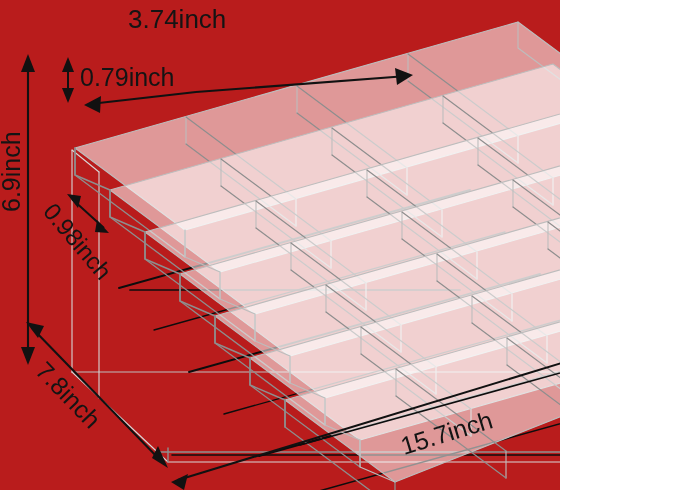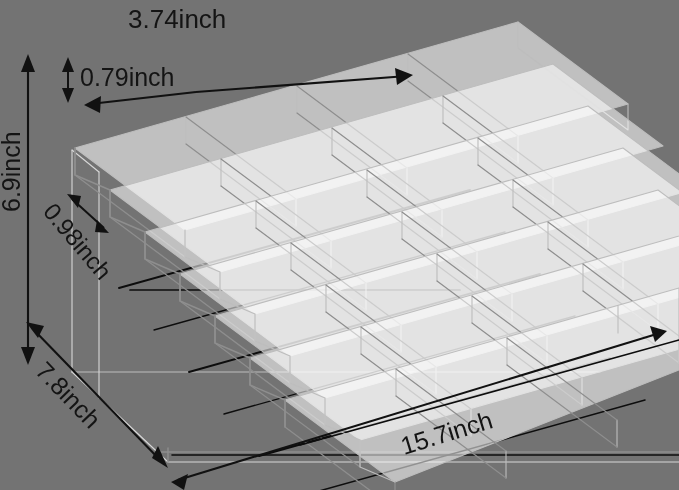--- a/index.html
+++ b/index.html
@@ -6,23 +6,23 @@
   html, body {
     margin: 0;
     padding: 0;
     background: #ffffff;
   }
   body {
     font-family: "Liberation Sans", sans-serif;
   }
   #stage {
     position: relative;
-    width: 679px;
+    width: 560px;
     height: 490px;
-    background: #737373;
+    background: #b91c1c;
     overflow: hidden;
   }
   #drawing {
     position: absolute;
     left: 0;
     top: 0;
     width: 679px;
     height: 490px;
   }
   .dim-text {

